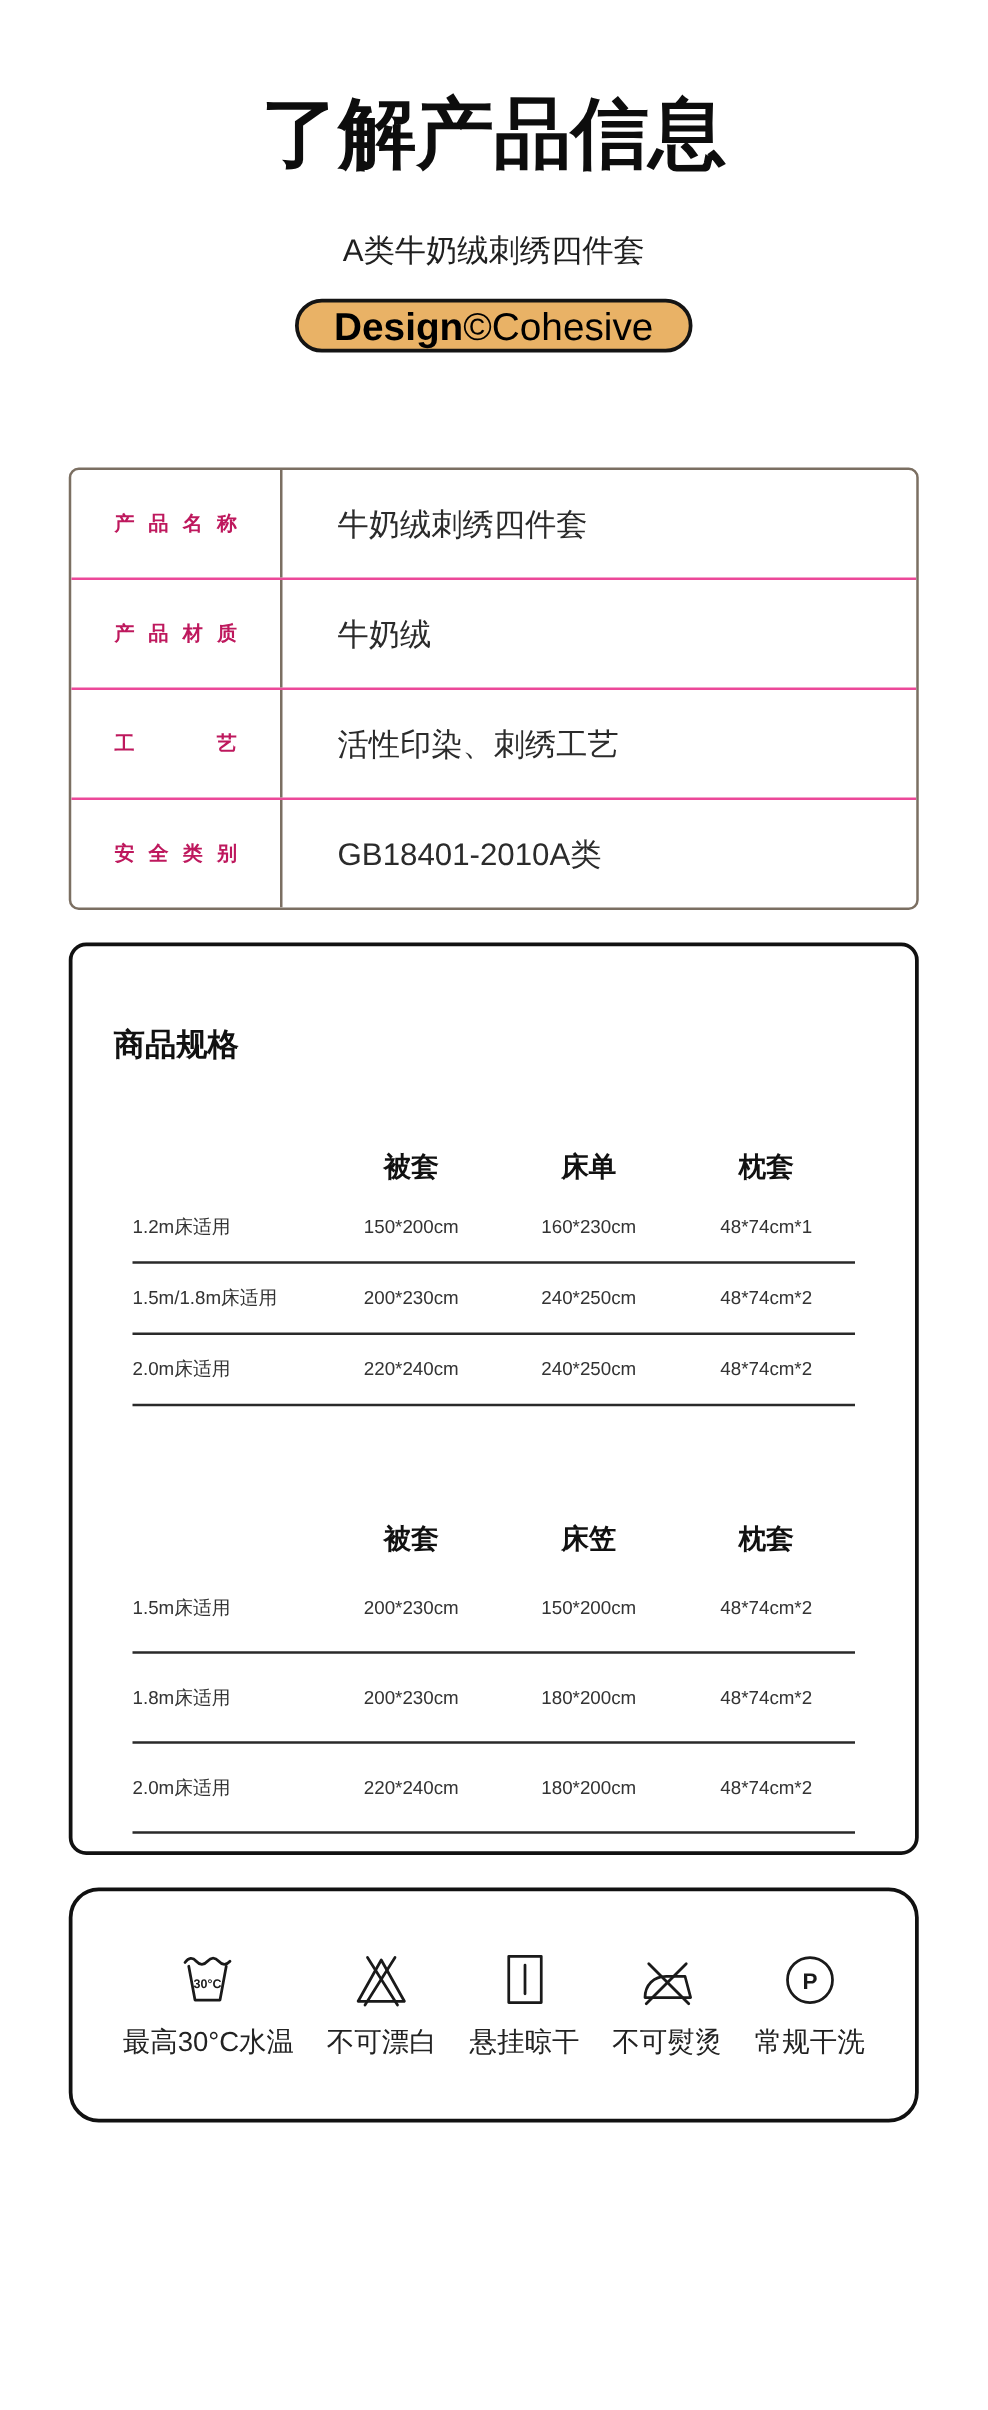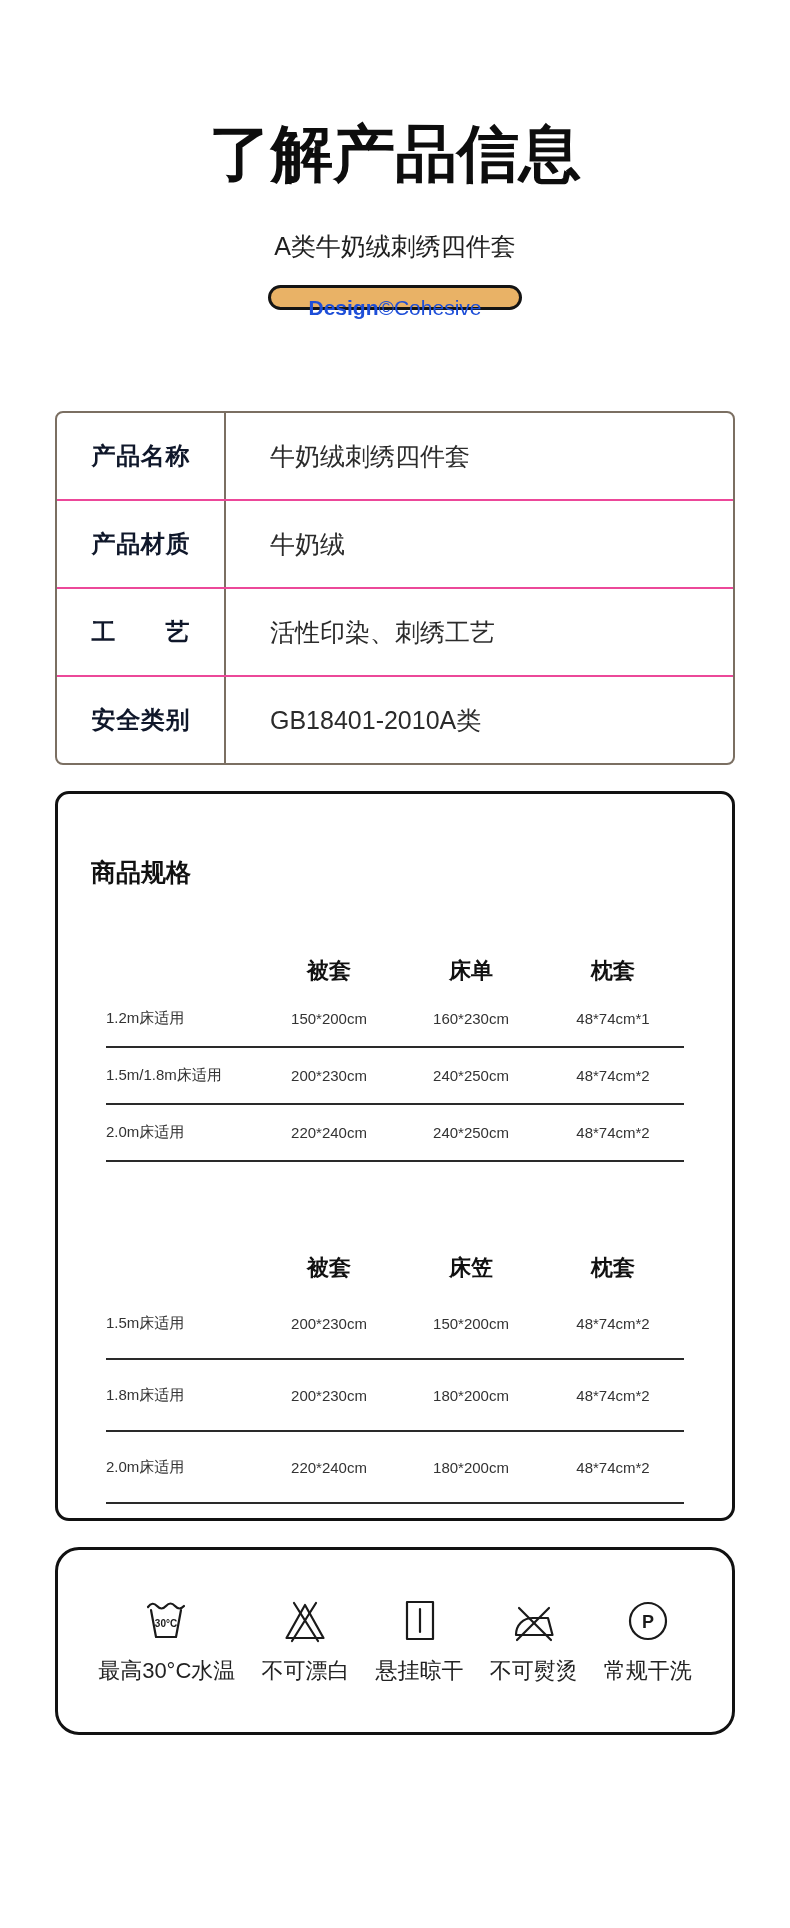--- a/index.html
+++ b/index.html
@@ -5,54 +5,54 @@
   html,body{margin:0;padding:0;}
   body{
     width:790px;height:1928px;background:#ffffff;
     font-family:"Liberation Sans","DejaVu Sans",sans-serif;
     color:#1a1a1a;overflow:hidden;
   }
   .page{width:790px;height:1928px;position:relative;}
 
   
   .hero-title{
-    padding-top:118px;text-align:center;
+    padding-top:72px;text-align:center;
     font-size:62px;line-height:72px;font-weight:900;color:#0d0d0d;
     letter-spacing:0px;
   }
   .hero-subtitle{
     margin-top:40px;text-align:center;
     font-size:25px;font-weight:500;color:#1f1f1f;
   }
   .badge-wrap{margin-top:22px;text-align:center;}
   .badge{
     display:inline-block;box-sizing:border-box;
-    min-width:254px;height:25px;line-height:36px;
+    min-width:254px;height:43px;line-height:36px;
     padding:2px 28px 0 28px;
     background:#E9B266;border:3px solid #141414;border-radius:24px;
-    font-size:21px;color:#1d4ed8;
+    font-size:31px;color:#000000;
   }
   .badge .b{font-weight:800;}
   .badge .r{font-weight:500;}
 
   
   .info-table{
     box-sizing:border-box;width:680px;margin:92px auto 0 auto;
     border:2px solid #7B6F62;border-radius:8px;overflow:hidden;
     background:#fff;
   }
   .info-row{display:flex;height:86px;}
   .info-row + .info-row{border-top:2px solid #ec4899;}
   .info-cell-label{
     width:167px;flex:0 0 167px;border-right:2px solid #7B6F62;
     display:flex;align-items:center;justify-content:center;
   }
   .info-cell-label .lab{
     display:inline-block;width:98px;
-    font-size:24px;font-weight:700;color:#0f172a;
+    font-size:16px;font-weight:700;color:#be185d;
     text-align:justify;text-align-last:justify;white-space:nowrap;font-family:Liberation Mono, monospace;
   }
   .info-cell-value{
     flex:1;display:flex;align-items:center;
     padding-left:44px;font-size:25px;color:#2b2b2b;
   }
 
   
   .specs-box{
     box-sizing:border-box;width:680px;height:730px;margin:26px auto 0 auto;

